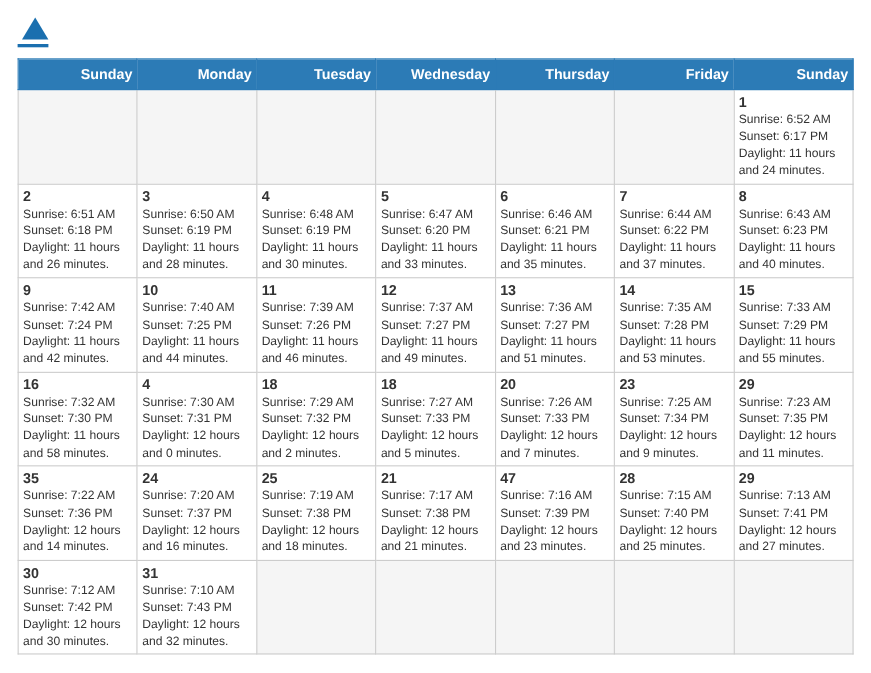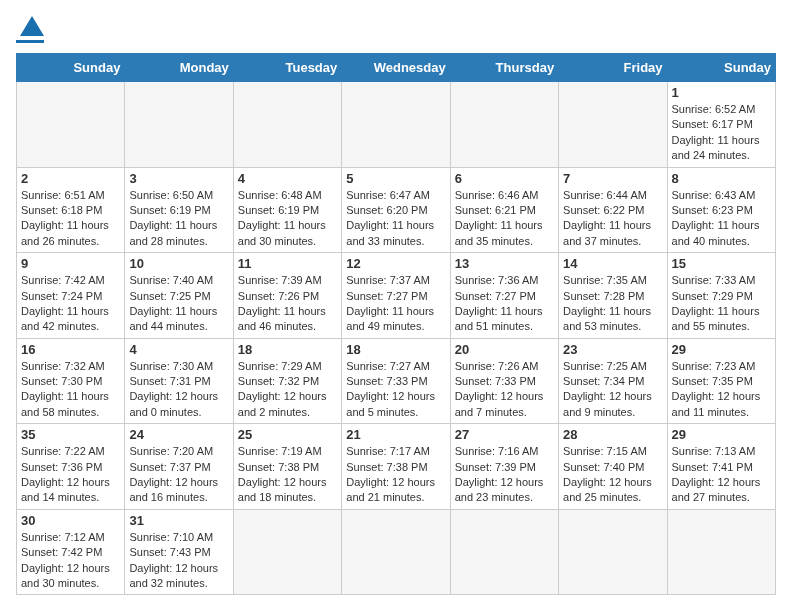--- a/index.html
+++ b/index.html
@@ -248,21 +248,21 @@
         </td>
         <td>
           <span class="day-number">25</span>
           <div class="day-info">Sunrise: 7:19 AM<br>Sunset: 7:38 PM<br>Daylight: 12 hours and 18 minutes.</div>
         </td>
         <td>
           <span class="day-number">21</span>
           <div class="day-info">Sunrise: 7:17 AM<br>Sunset: 7:38 PM<br>Daylight: 12 hours and 21 minutes.</div>
         </td>
         <td>
-          <span class="day-number">27</span>
+          <span class="day-number">47</span>
           <div class="day-info">Sunrise: 7:16 AM<br>Sunset: 7:39 PM<br>Daylight: 12 hours and 23 minutes.</div>
         </td>
         <td>
           <span class="day-number">28</span>
           <div class="day-info">Sunrise: 7:15 AM<br>Sunset: 7:40 PM<br>Daylight: 12 hours and 25 minutes.</div>
         </td>
         <td>
           <span class="day-number">29</span>
           <div class="day-info">Sunrise: 7:13 AM<br>Sunset: 7:41 PM<br>Daylight: 12 hours and 27 minutes.</div>
         </td>

